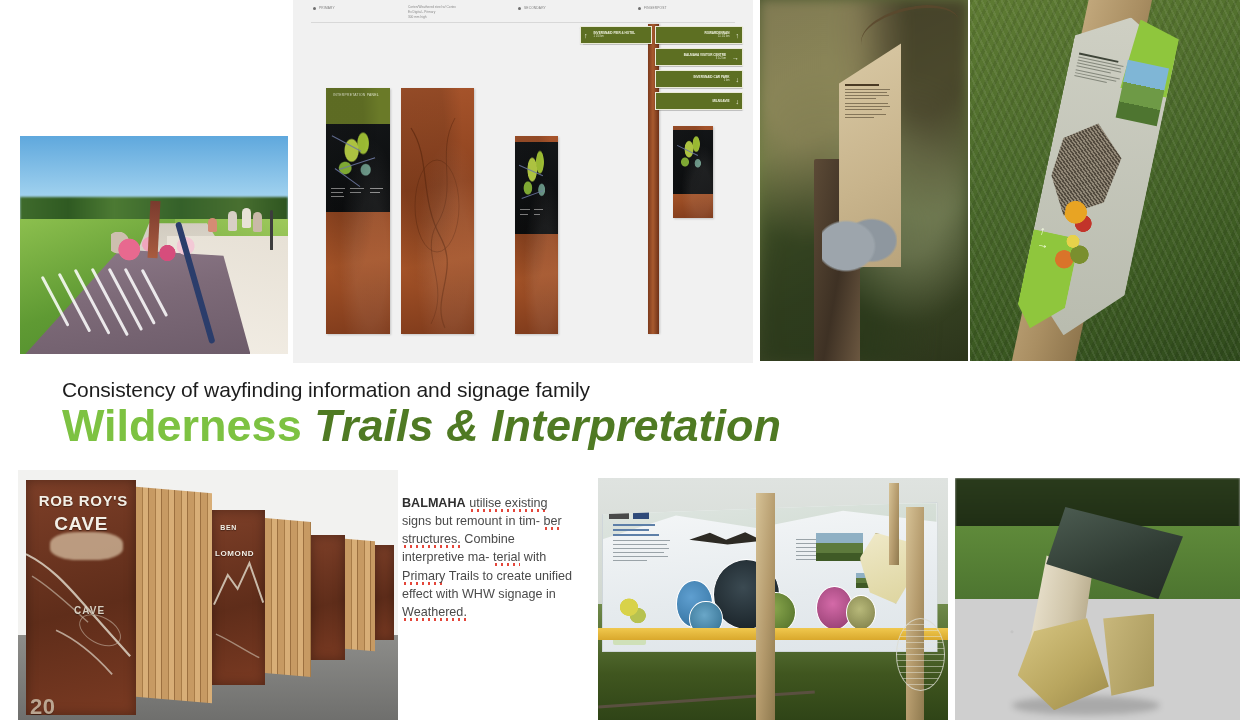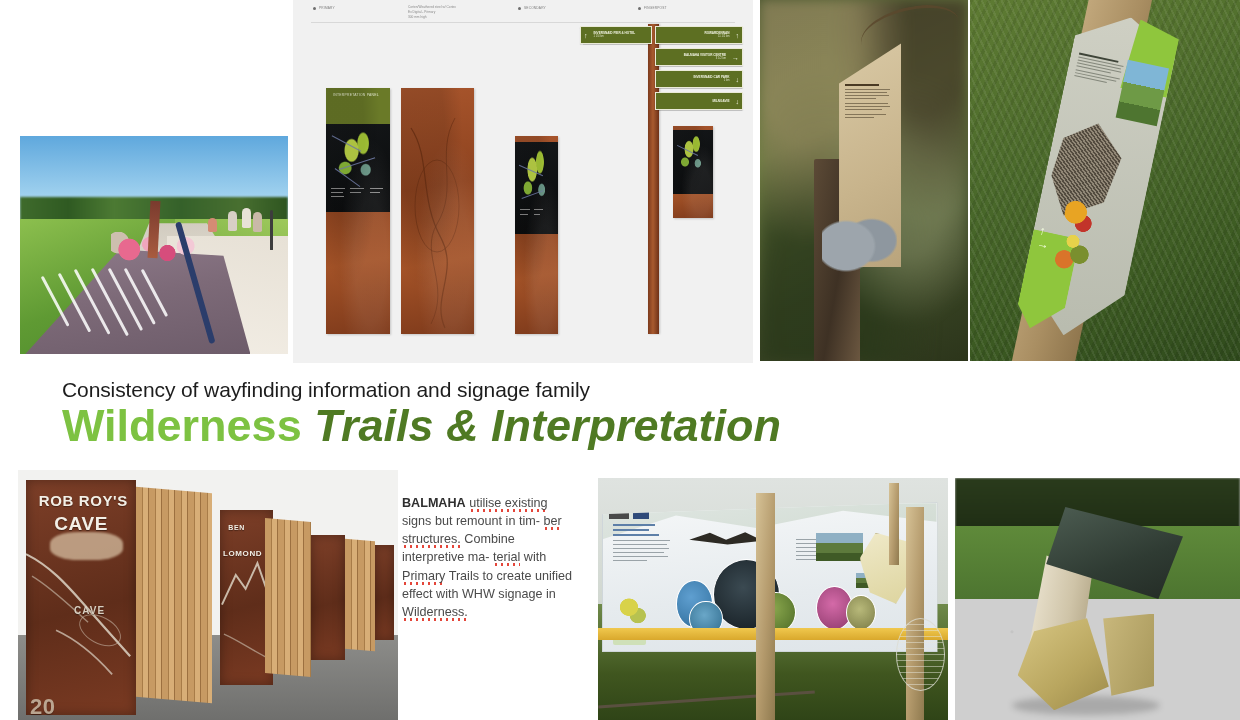--- a/index.html
+++ b/index.html
@@ -456,21 +456,21 @@
       </div>
       <div class="cf-scuff" style="left:22%; top:22%; width:66%; height:12%;"></div>
       <div class="cf-t1" style="left:12%; top:5%;  font-size:15px;">ROB ROY'S</div>
       <div class="cf-t1" style="left:26%; top:14%; font-size:19px;">CAVE</div>
       <div class="cf-t1" style="left:44%; top:53%; font-size:10px; color:#d9cfc1; letter-spacing:1px;">CAVE</div>
       <div class="cf-t1" style="left:4%;  bottom:-2%; font-size:22px; color:#c9b9a4; opacity:.85;">20</div>
     </div>
 
     <div class="cf-slats" style="left:31%; top:8%; width:20%; height:84%; transform:skewY(5deg);"></div>
 
-    <div class="cf-plate" style="left:51%; top:16%; width:14%; height:70%;margin-left:8px;">
+    <div class="cf-plate" style="left:51%; top:16%; width:14%; height:70%;">
       <div class="cf-etch">
         <svg viewBox="0 0 54 170" preserveAspectRatio="none" aria-hidden="true">
           <path d="M2 96 L16 66 L26 80 L38 54 L52 94" fill="none" stroke="#dcd2c2" stroke-width="2" opacity=".85"></path>
           <path d="M4 126 C18 132 32 142 48 150" fill="none" stroke="#cfc3b2" stroke-width="1.4" opacity=".6"></path>
         </svg>
       </div>
       <div class="cf-t1" style="left:16%; top:8%;  font-size:7px;">BEN</div>
       <div class="cf-t1" style="left:6%;  top:22%; font-size:8px;">LOMOND</div>
     </div>
 
@@ -485,21 +485,21 @@
     <span class="sp">utilise existing</span>
     <span>signs but remount in tim-</span>
     <span class="sp">ber structures.</span>
     <span>Combine interpretive ma-</span>
     <span class="sp">terial</span>
     <span>with</span>
     <span class="sp">Primary</span>
     <span>Trails to</span>
     <span>create  unified  effect  with</span>
     <span>WHW signage in</span>
-    <span class="sp">Wilderness.</span>
+    <span class="sp">Weathered.</span>
   </div>
 
   <div class="ph" id="photo-interp-board">
     <div class="ib-sky"></div>
     <div class="ib-field"></div>
     <div class="ib-fence"></div>
 
     <div class="ib-board">
       <div class="ib-hill"></div>
       <div class="ib-bird"></div>

